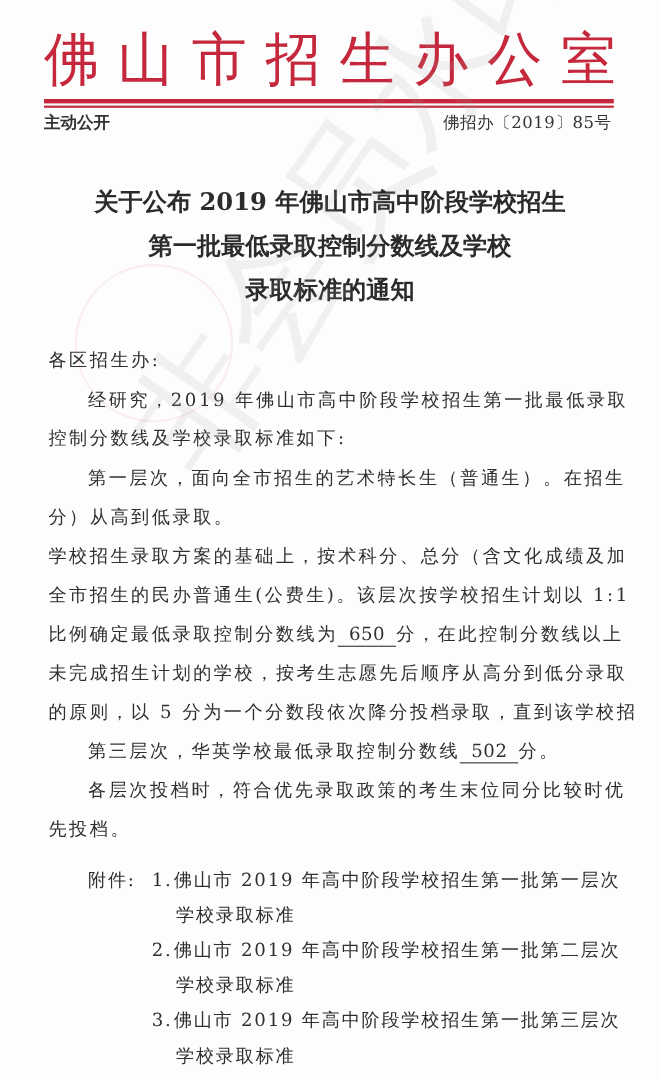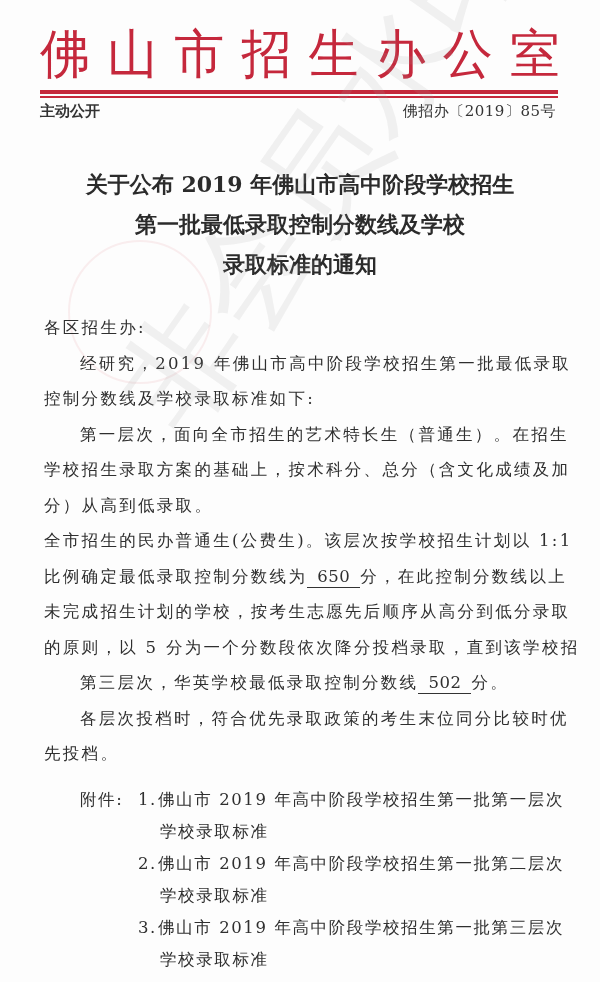--- a/index.html
+++ b/index.html
@@ -189,22 +189,22 @@
     <div>关于公布 2019 年佛山市高中阶段学校招生</div>
     <div>第一批最低录取控制分数线及学校</div>
     <div>录取标准的通知</div>
   </div>
 
   <div class="body-text">
     <div class="line">各区招生办:</div>
     <div class="line indent">经研究，2019 年佛山市高中阶段学校招生第一批最低录取</div>
     <div class="line">控制分数线及学校录取标准如下:</div>
     <div class="line indent">第一层次，面向全市招生的艺术特长生（普通生）。在招生</div>
+    <div class="line">分）从高到低录取。</div>
     <div class="line">学校招生录取方案的基础上，按术科分、总分（含文化成绩及加</div>
-    <div class="line">分）从高到低录取。</div>
     <div class="line">全市招生的民办普通生(公费生)。该层次按学校招生计划以 1:1</div>
     <div class="line">
       <span>比例确定最低录取控制分数线为</span><span class="underline-val">650</span><span>分，在此控制分数线以上</span>
     </div>
     <div class="line">未完成招生计划的学校，按考生志愿先后顺序从高分到低分录取</div>
     <div class="line">的原则，以 5 分为一个分数段依次降分投档录取，直到该学校招</div>
     <div class="line indent">
       <span>第三层次，华英学校最低录取控制分数线</span><span class="underline-val">502</span><span>分。</span>
     </div>
     <div class="line indent">各层次投档时，符合优先录取政策的考生末位同分比较时优</div>

